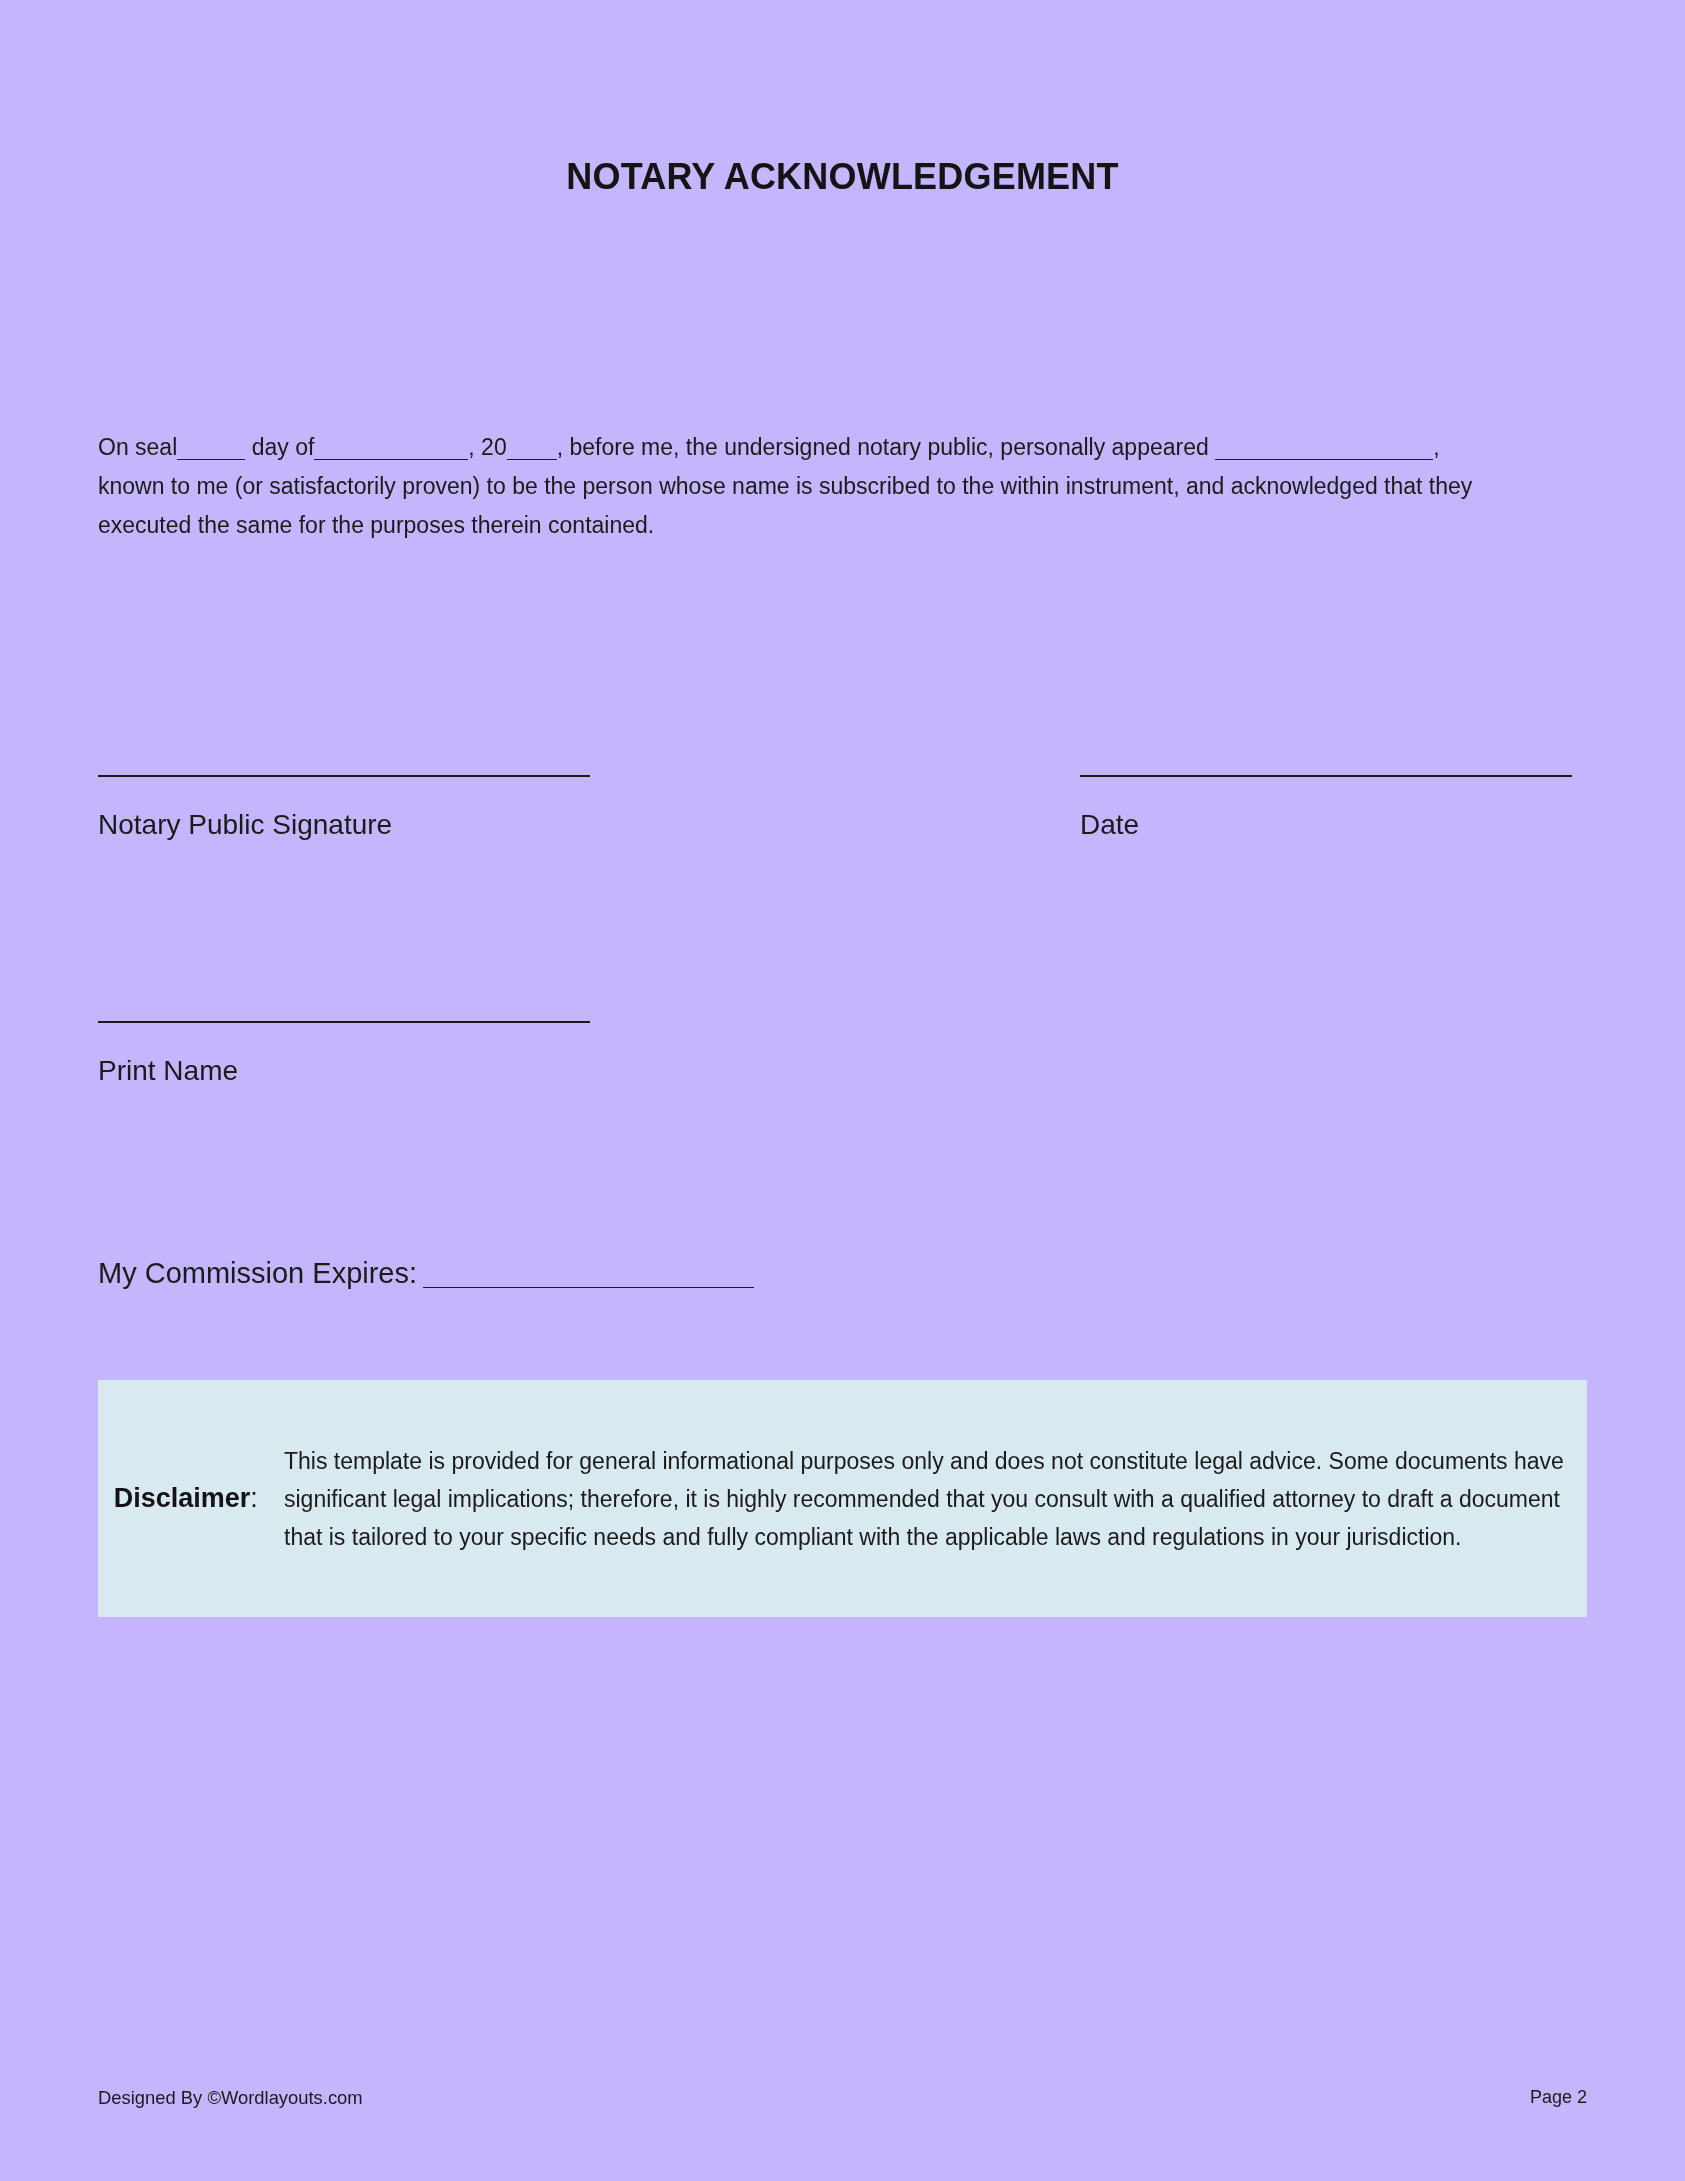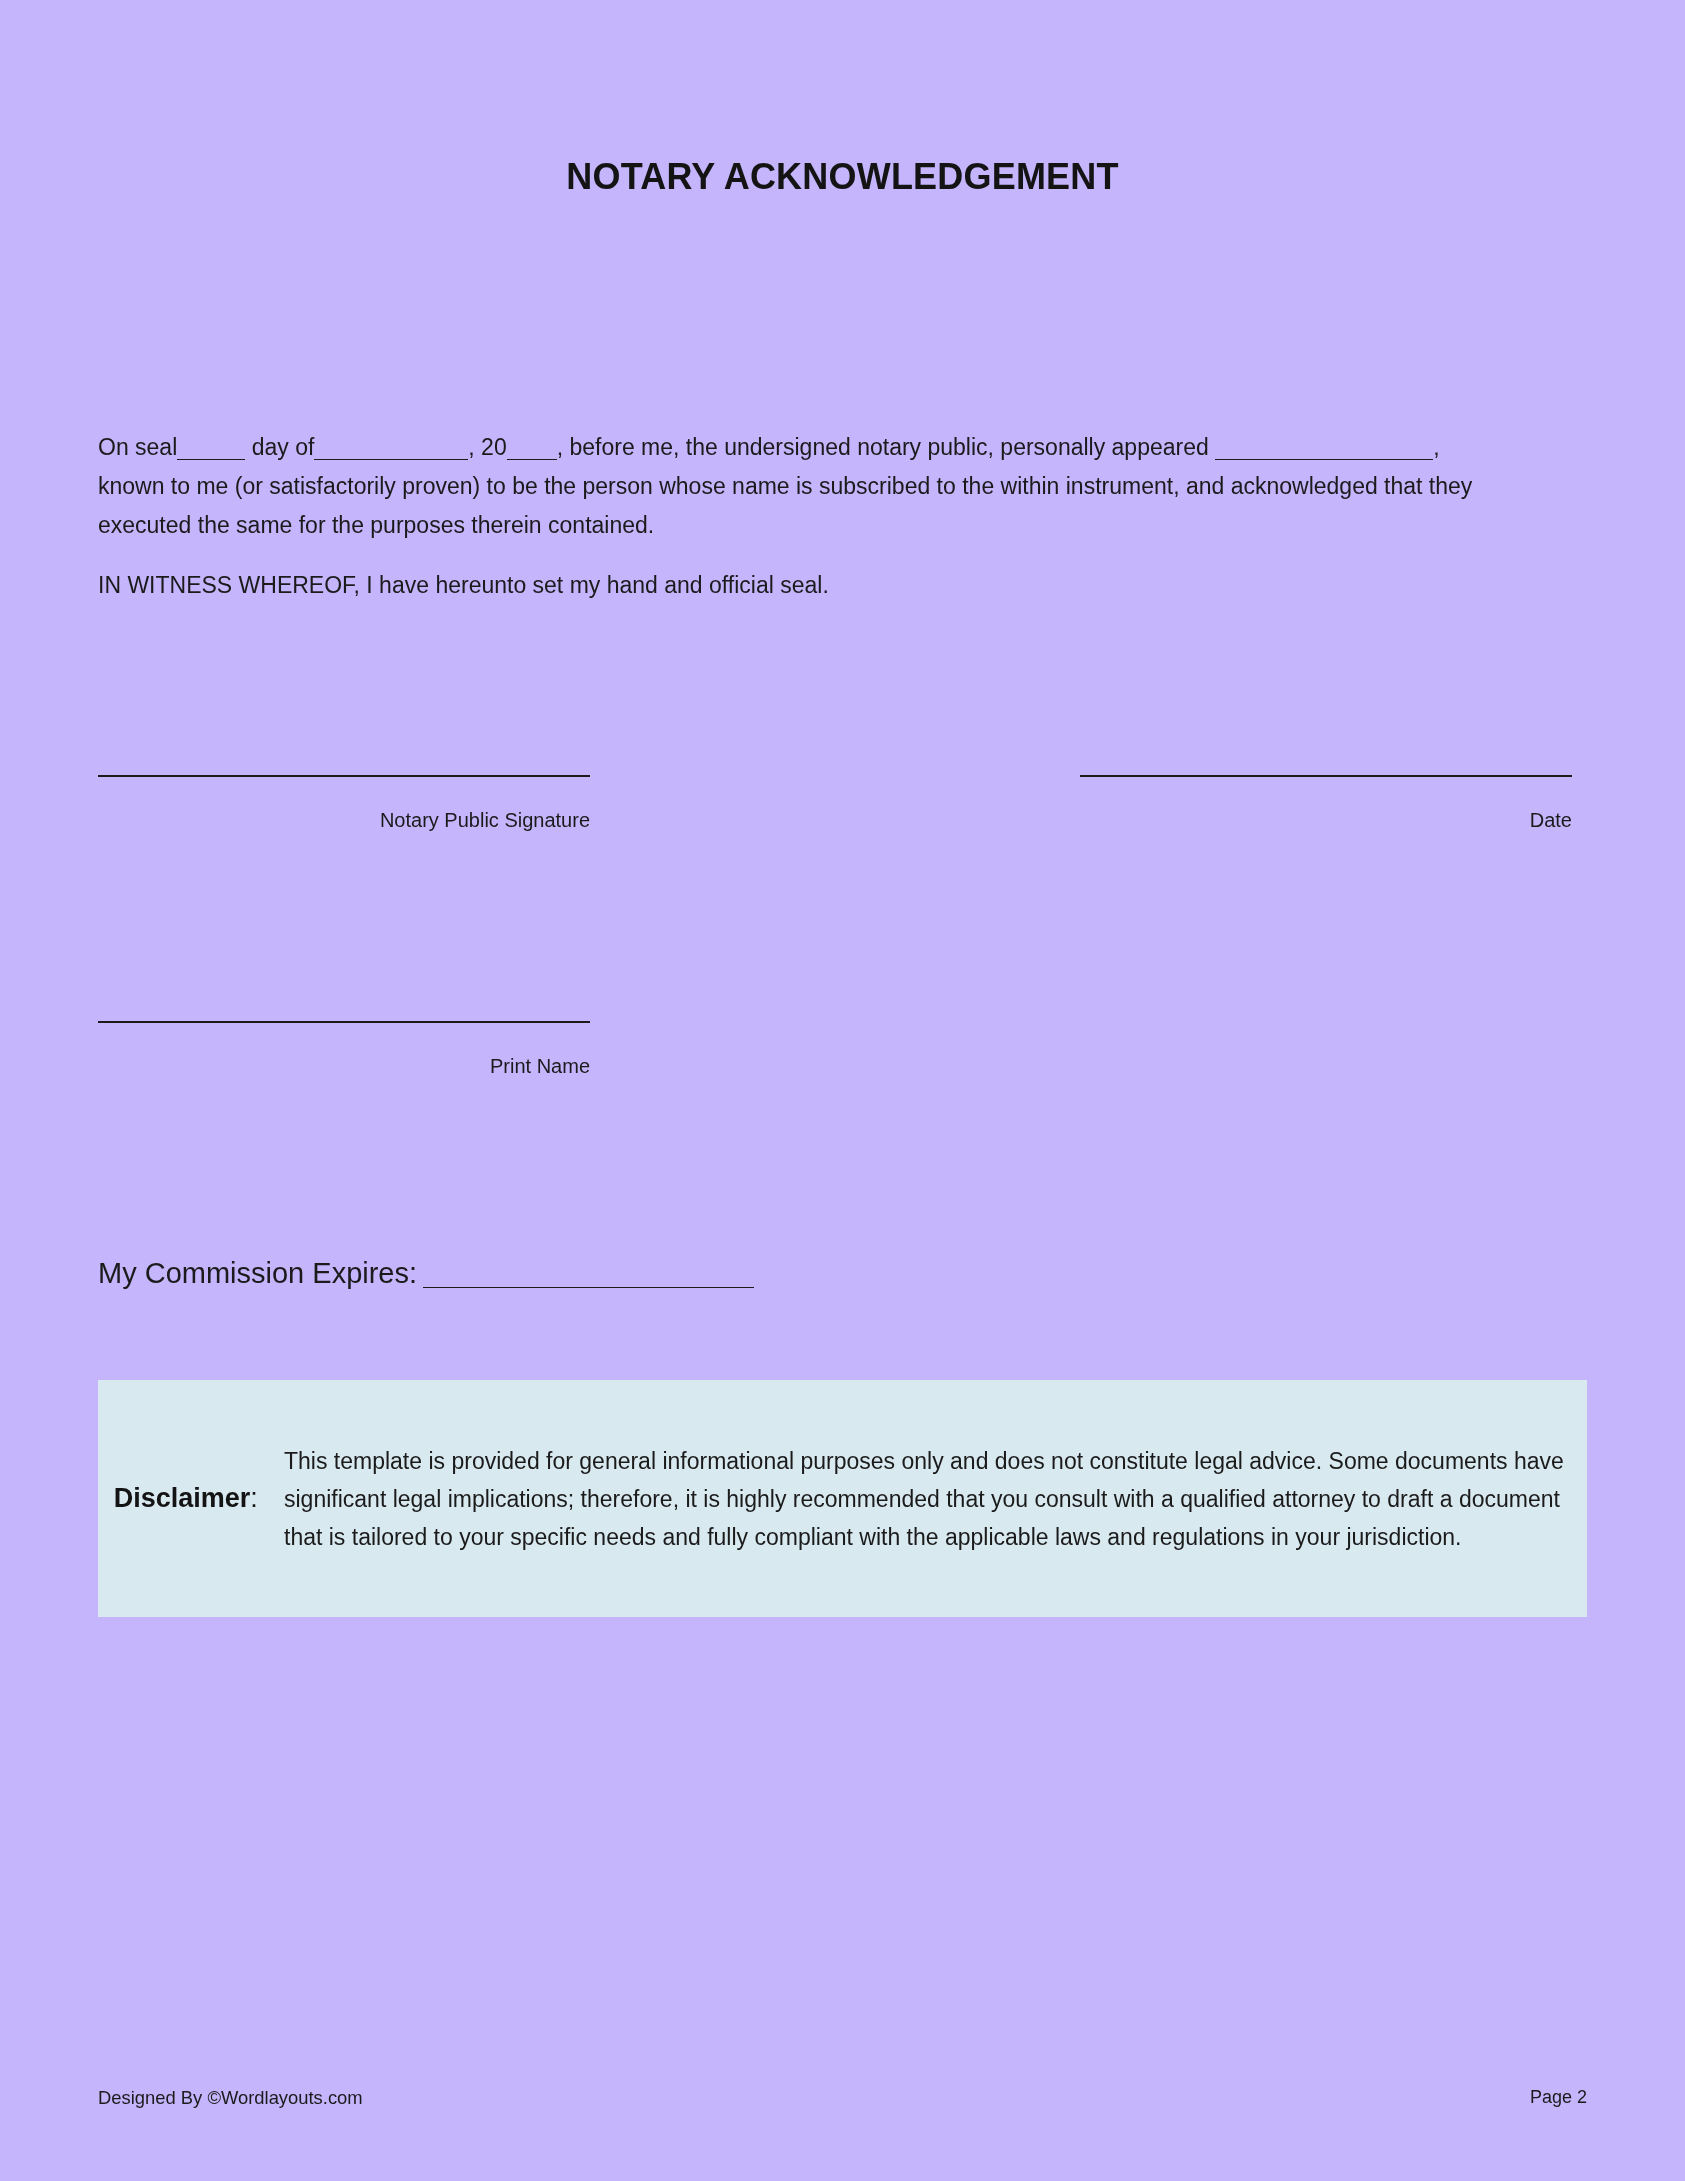--- a/index.html
+++ b/index.html
@@ -92,23 +92,23 @@
   .sig-line {
     position: absolute;
     height: 0;
     border-bottom: 2.3px solid #1b1b1b;
   }
   .sig-line.left  { left: 98px;  width: 492px; }
   .sig-line.right { left: 1080px; width: 492px; }
 
   .sig-label {
     position: absolute;
-    font-size: 20px;
-    color: #1b1b1b;
-    text-align: right;
+    font-size: 28px;
+    color: #1b1b1b;
+    text-align: left;
   }
   .sig-label.left  { left: 98px;  width: 492px; }
   .sig-label.right { left: 1080px; width: 492px; }
 
   
   .commission {
     position: absolute;
     left: 98px;
     top: 1257px;
     font-size: 29px;
@@ -176,21 +176,20 @@
 
   <div class="doc-title">NOTARY ACKNOWLEDGEMENT</div>
 
 
   <div class="para-1">
     <span>On seal</span><span class="ul ul-day"></span>
     <span>day of</span><span class="ul ul-month"></span><span>, 20</span><span class="ul ul-year"></span><span>, before me, the undersigned notary public, personally appeared</span>
     <span class="ul ul-name"></span><span>, known to me (or satisfactorily proven) to be the person whose name is subscribed to the within instrument, and acknowledged that they executed the same for the purposes therein contained.</span>
   </div>
 
-  <div class="para-2">IN WITNESS WHEREOF, I have hereunto set my hand and official seal.</div>
 
   <div class="sig-line left" style="top:775px;"></div>
   <div class="sig-line right" style="top:775px;"></div>
 
   <div class="sig-label left" style="top:809px;">Notary Public Signature</div>
   <div class="sig-label right" style="top:809px;">Date</div>
 
   <div class="sig-line left" style="top:1021px;"></div>
   <div class="sig-label left" style="top:1055px;">Print Name</div>
 

